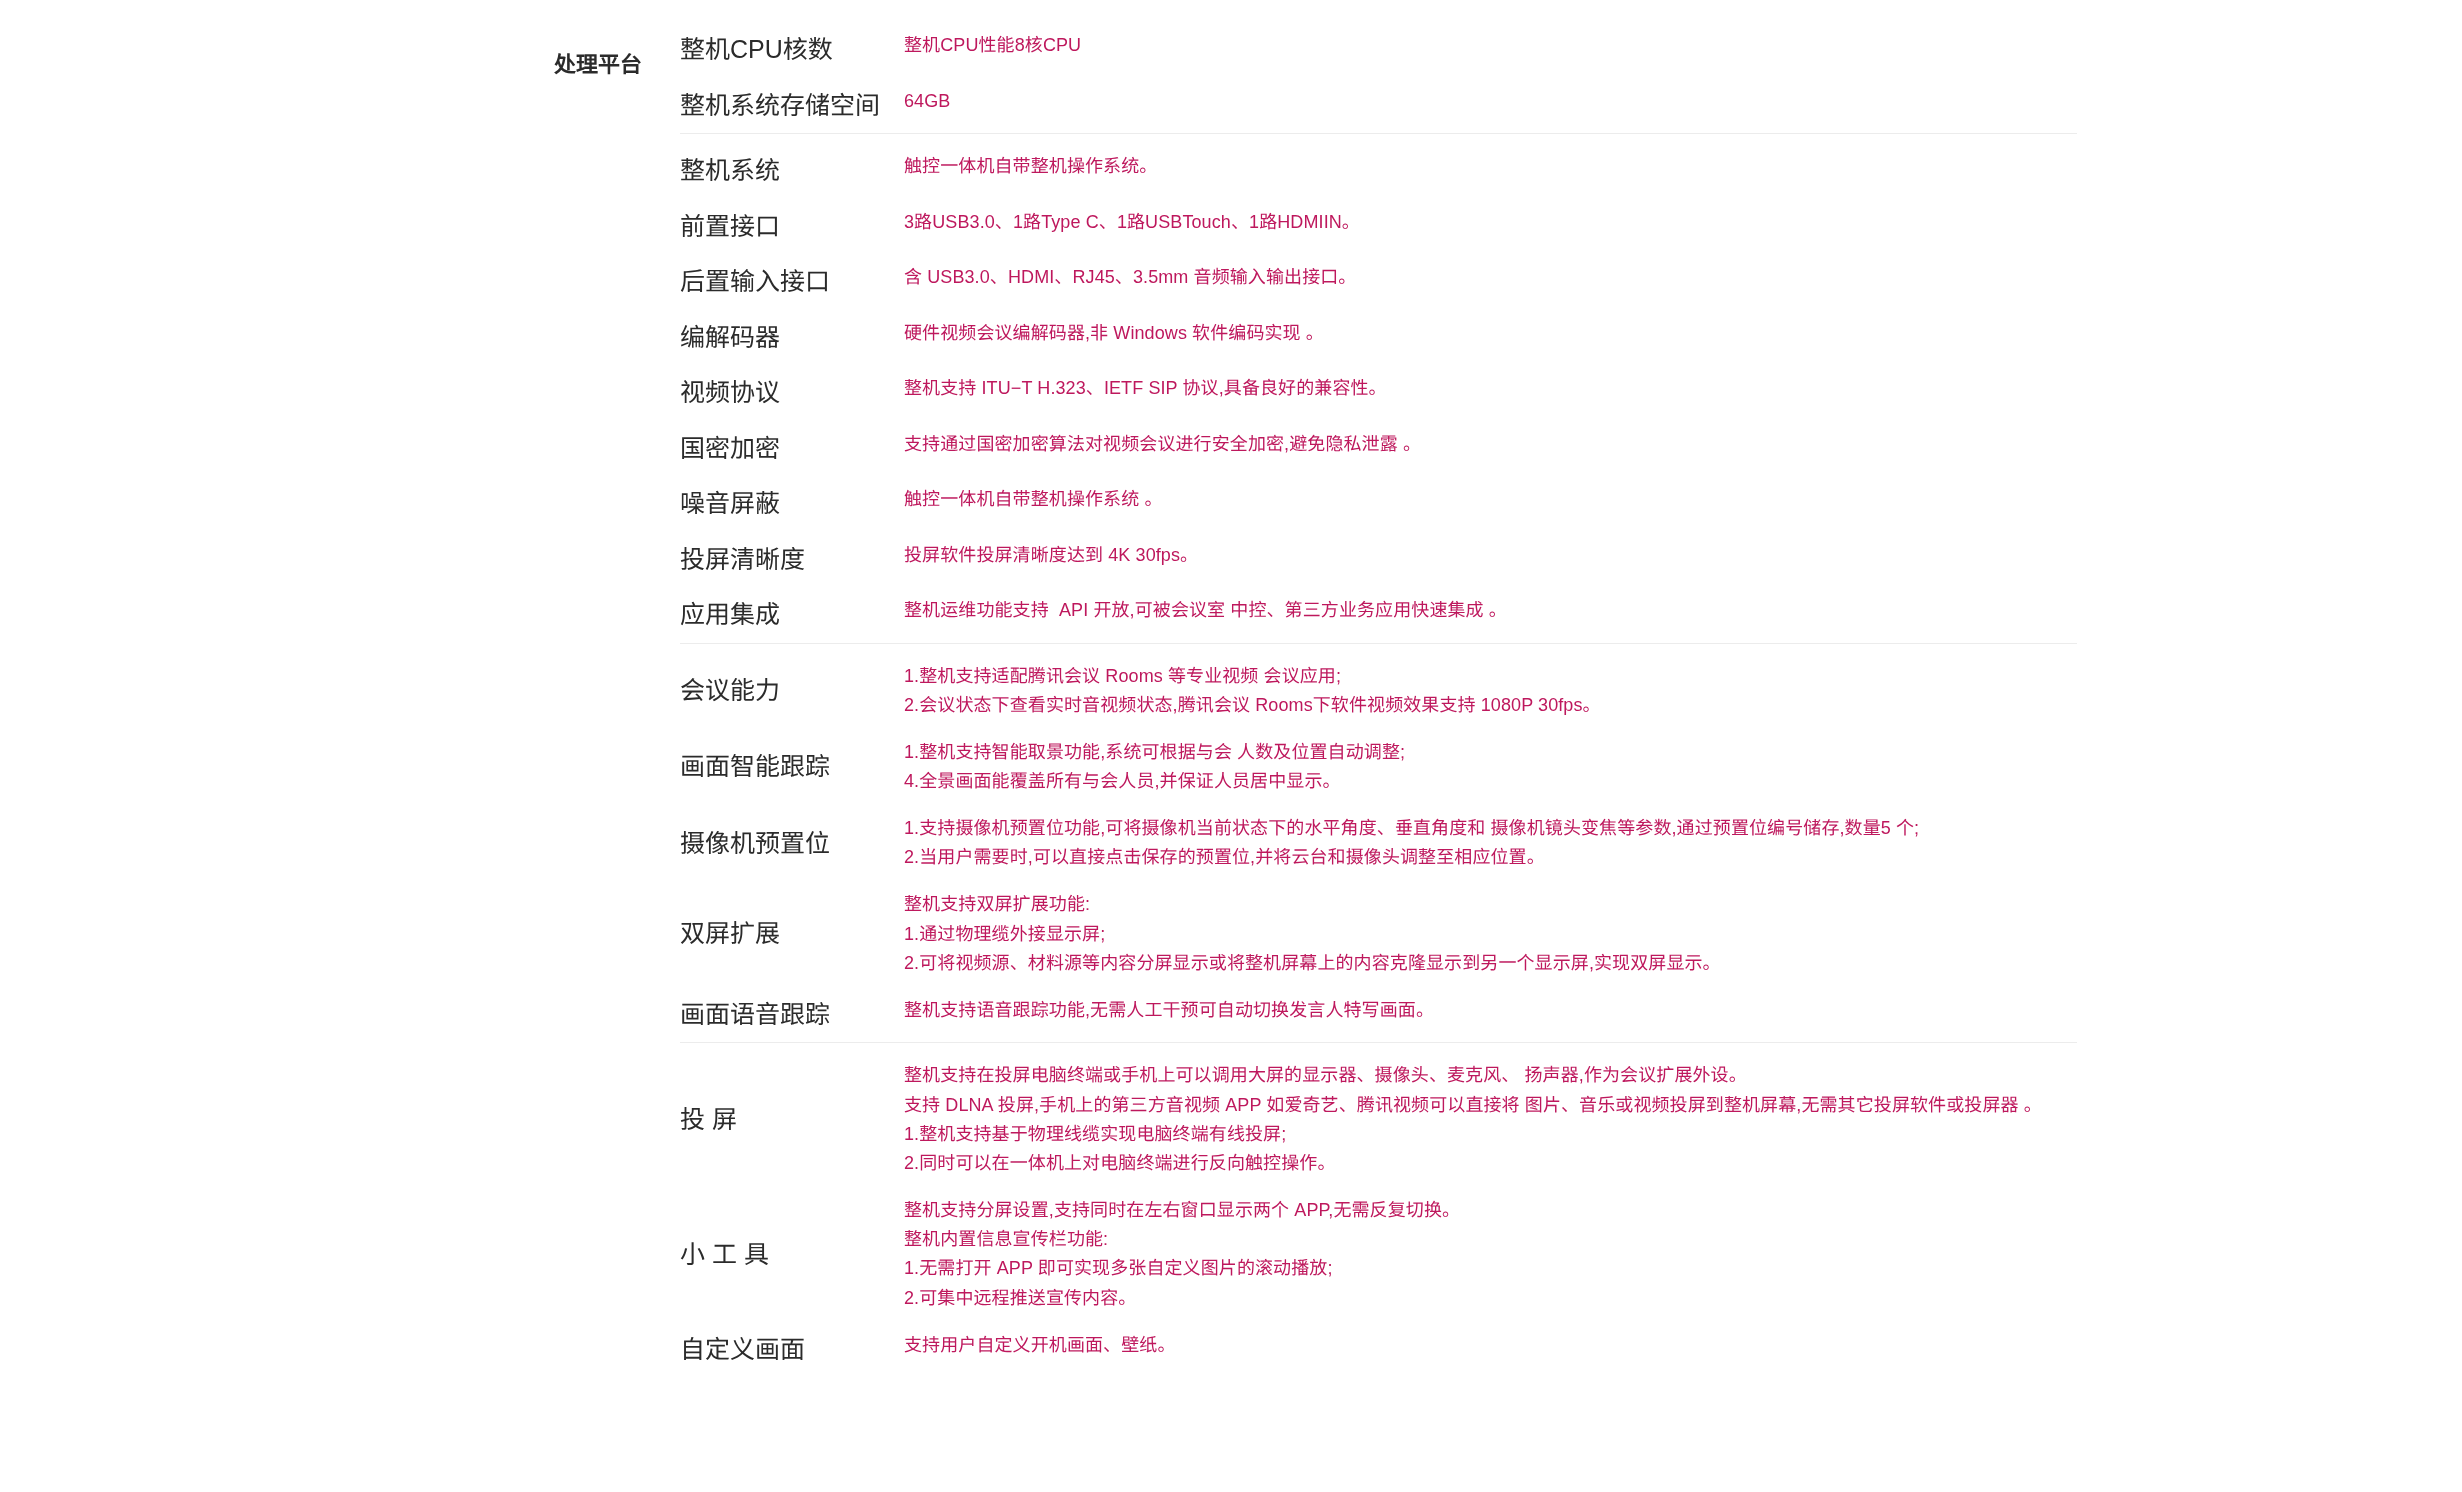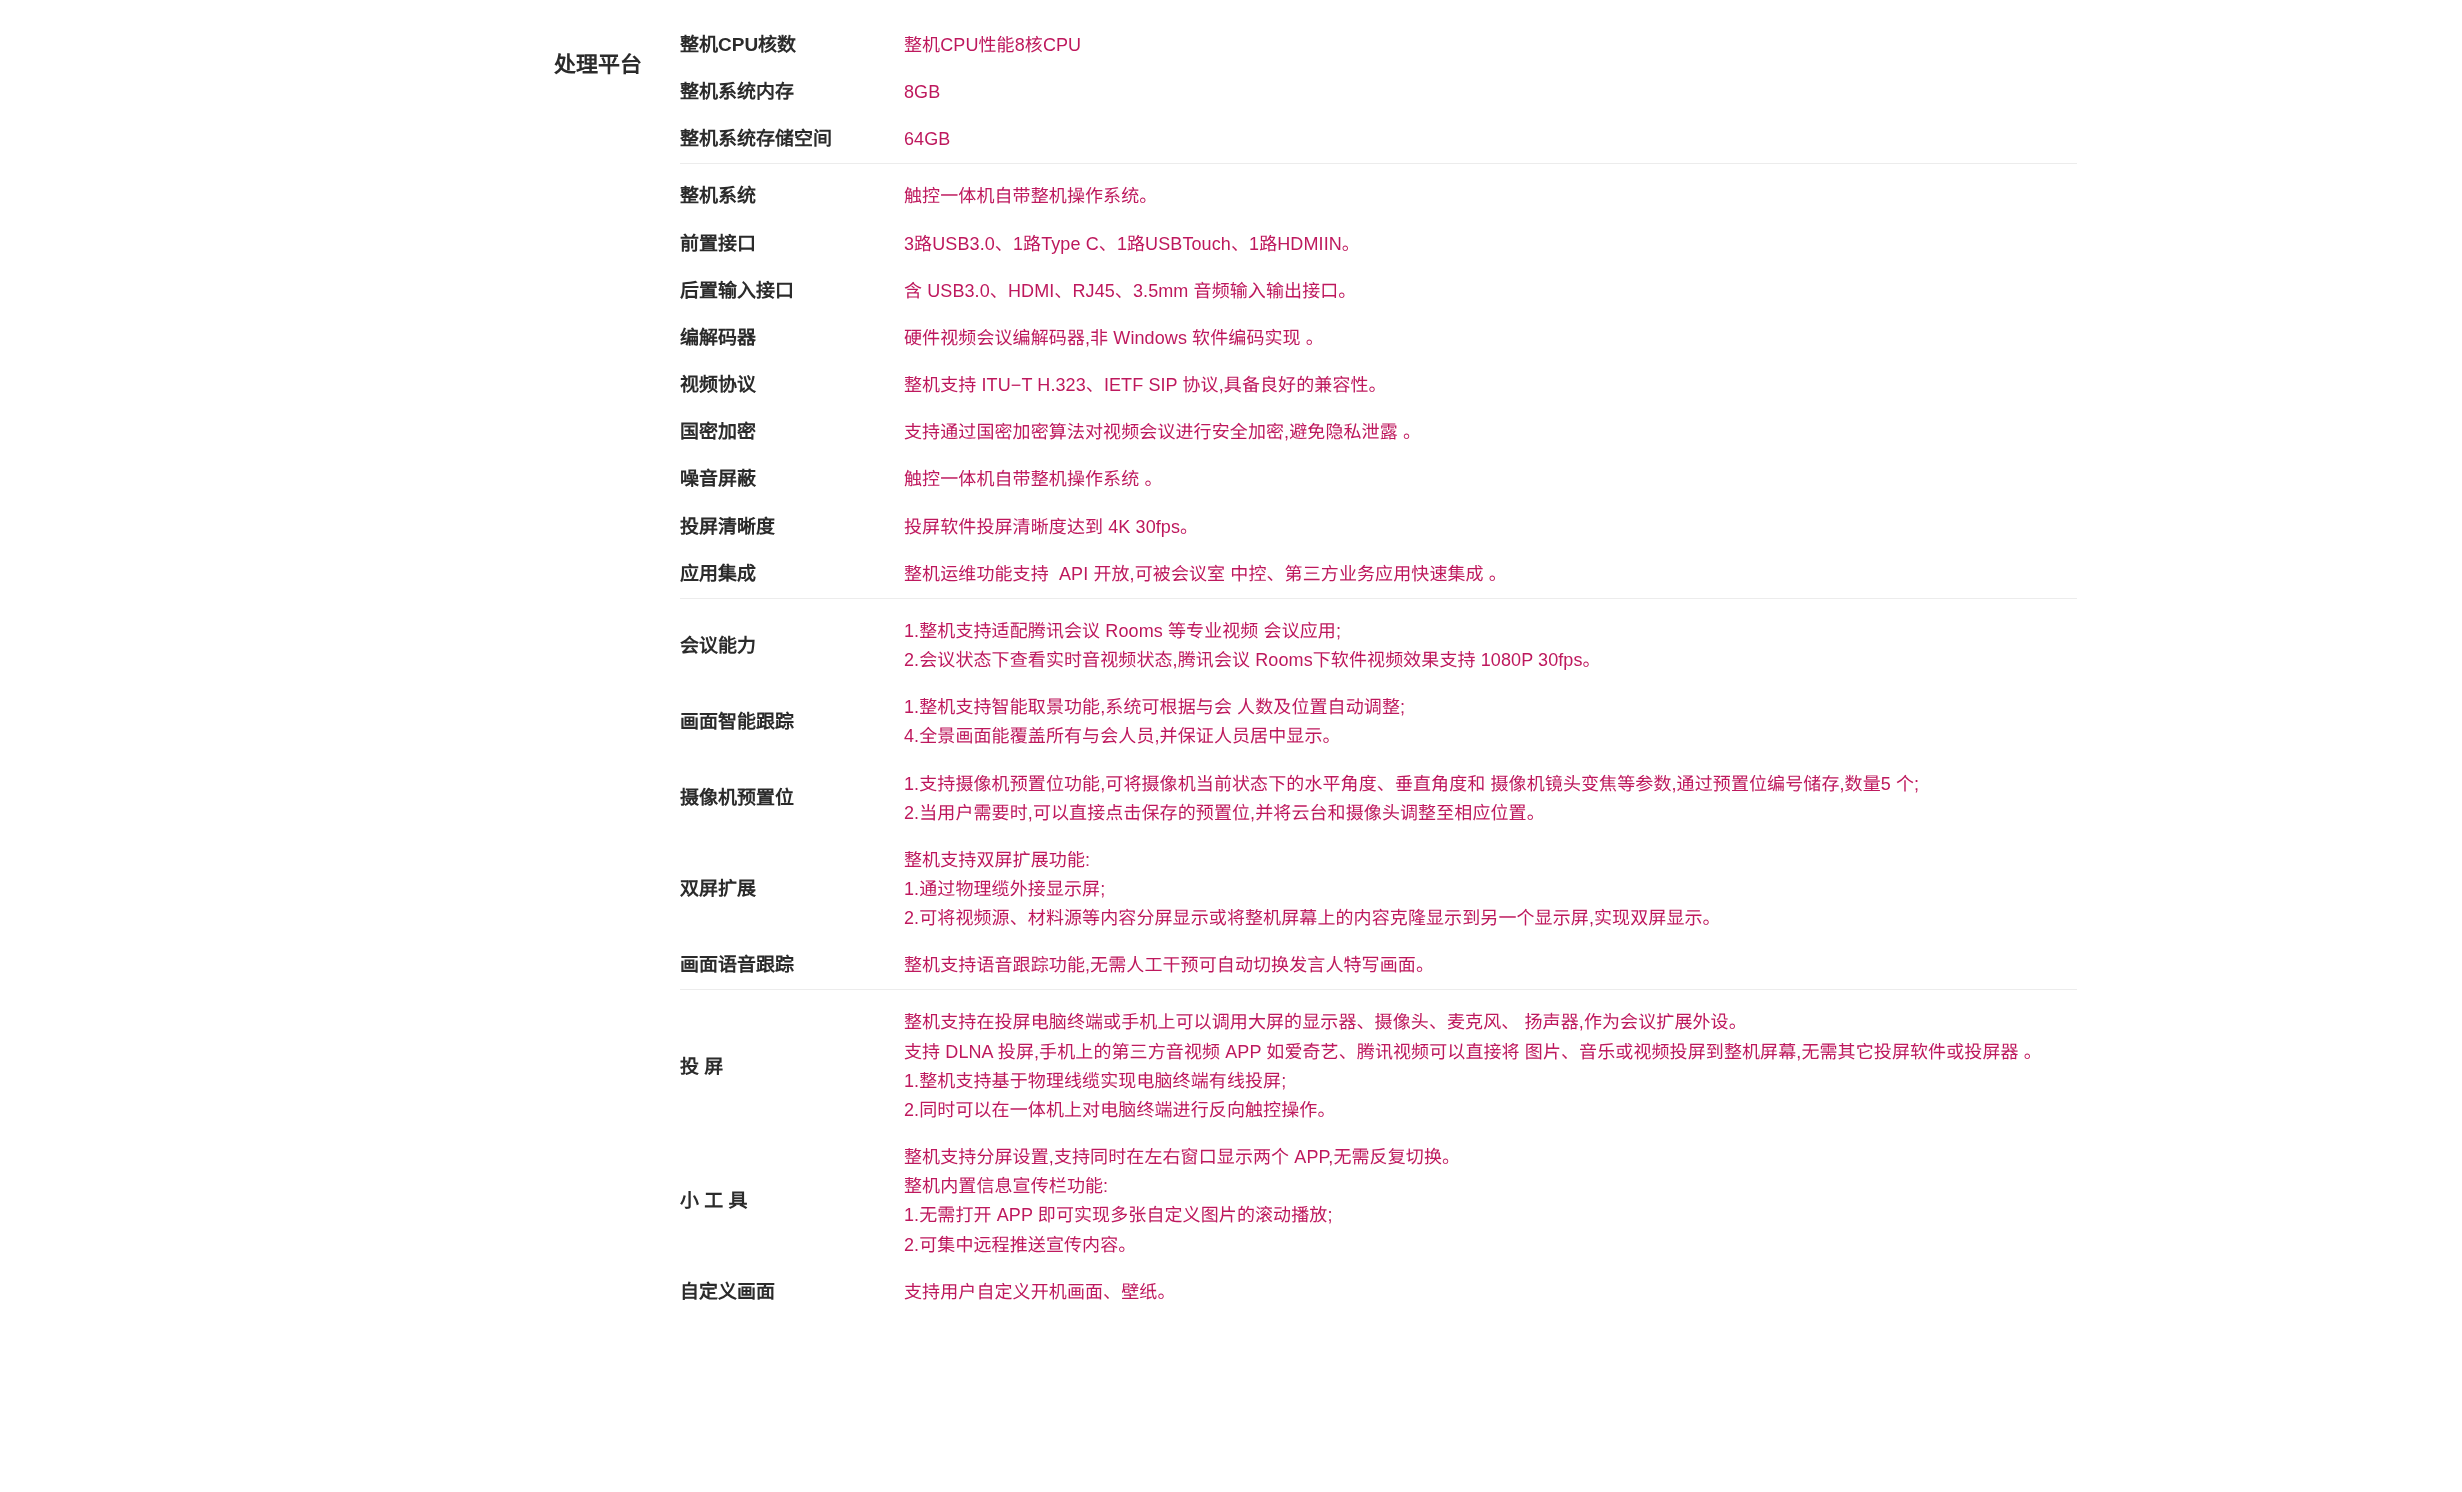--- a/index.html
+++ b/index.html
@@ -51,22 +51,22 @@
     border-bottom: none;
   }
   .row {
     display: flex;
     align-items: flex-start;
     padding: 9px 0;
   }
   .row-label {
     flex: 0 0 224px;
     width: 224px;
-    font-size: 19px;
-    font-weight: bold;
+    font-size: 25px;
+    font-weight: normal;
     color: #2b2b2b;
     line-height: 1.5;
     box-sizing: border-box;
     padding-right: 15.4px;
   }
   .row-value {
     flex: 1 1 auto;
     font-size: 18px;
     color: #be185d;
     line-height: 1.62;
@@ -92,26 +92,20 @@
     <div class="section-title">处理平台</div>
     <div class="spec-body">
         <div class="group">
           <div class="row">
             <div class="row-label">整机CPU核数</div>
             <div class="row-value">
               <span class="line">整机CPU性能8核CPU</span>
             </div>
           </div>
           <div class="row">
-            <div class="row-label">整机系统内存</div>
-            <div class="row-value">
-              <span class="line">8GB</span>
-            </div>
-          </div>
-          <div class="row">
             <div class="row-label">整机系统存储空间</div>
             <div class="row-value">
               <span class="line">64GB</span>
             </div>
           </div>
         </div>
         <div class="group-spacer"></div>
         <div class="group">
           <div class="row">
             <div class="row-label">整机系统</div>

